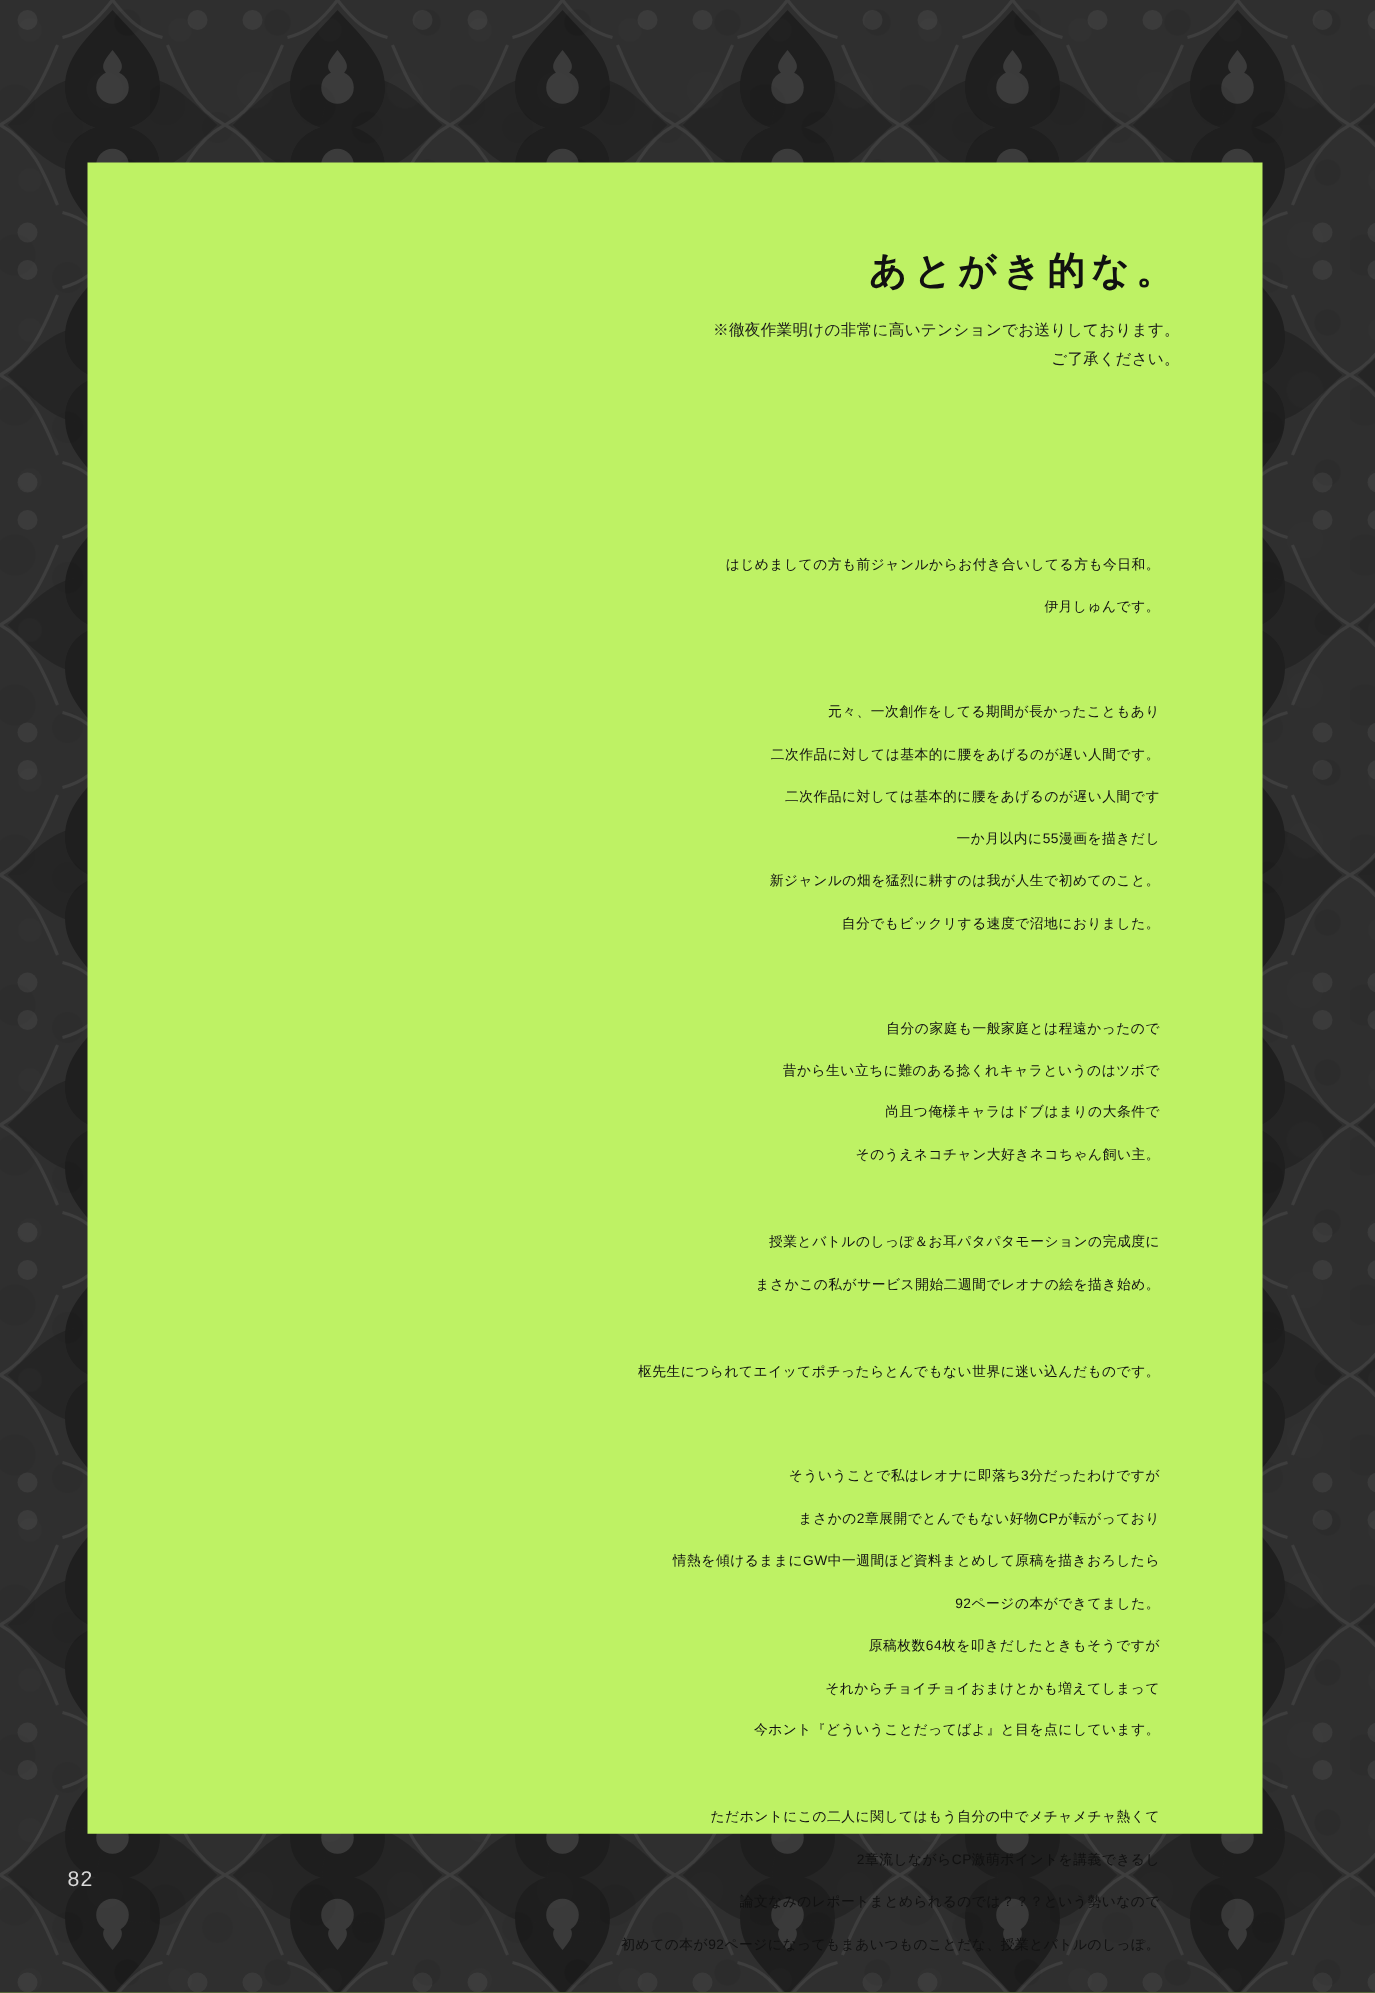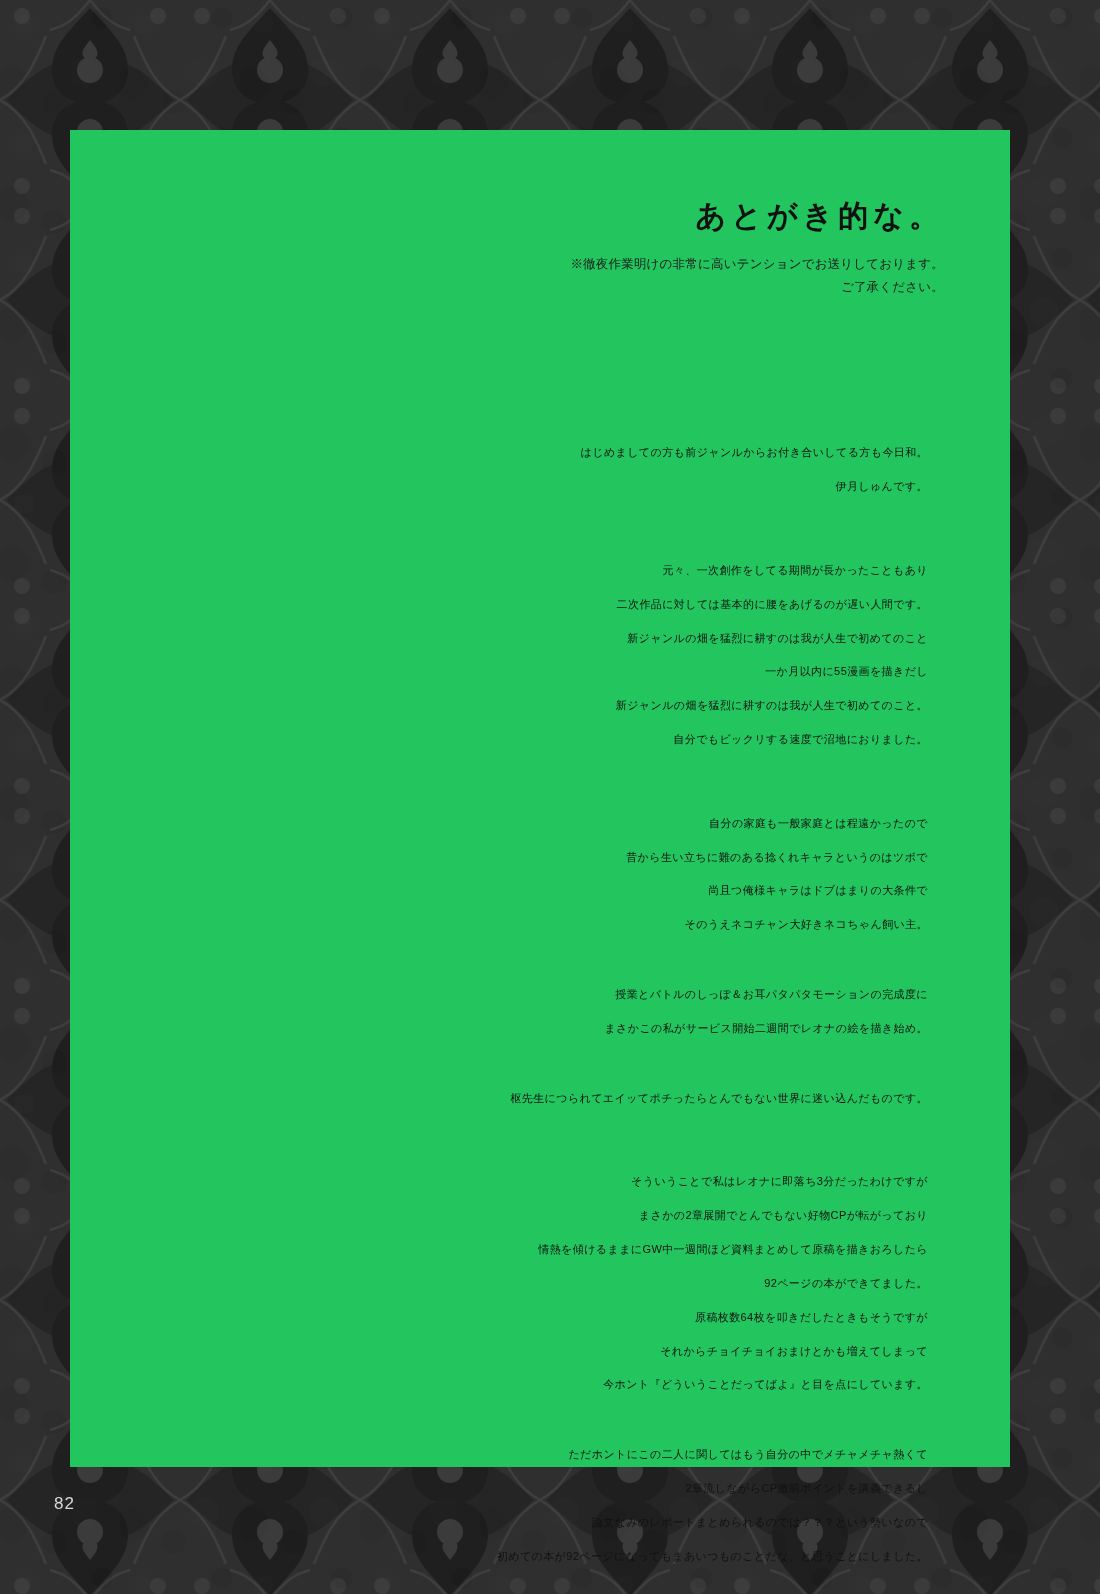--- a/index.html
+++ b/index.html
@@ -41,21 +41,21 @@
     opacity: .85;
   }
 
   
   .sheet {
     position: absolute;
     left: 70px;
     top: 130px;
     width: 940px;
     height: 1337px;
-    background: #22c55e;
+    background: #bef264;
     text-decoration: underline;
   }
 
   .inner {
     position: absolute;
     left: 0;
     top: 0;
     right: 0;
     bottom: 0;
     padding: 58px 66px 40px 66px;
@@ -168,21 +168,21 @@
       <div class="body-blocks">
 
         <div class="block align-right gap-xl">
           <p>はじめましての方も前ジャンルからお付き合いしてる方も今日和。</p>
           <p>伊月しゅんです。</p>
         </div>
 
         <div class="block align-right gap-xl">
           <p>元々、一次創作をしてる期間が長かったこともあり</p>
           <p>二次作品に対しては基本的に腰をあげるのが遅い人間です。</p>
-          <p>新ジャンルの畑を猛烈に耕すのは我が人生で初めてのこと</p>
+          <p>二次作品に対しては基本的に腰をあげるのが遅い人間です</p>
           <p>一か月以内に55漫画を描きだし</p>
           <p>新ジャンルの畑を猛烈に耕すのは我が人生で初めてのこと。</p>
           <p>自分でもビックリする速度で沼地におりました。</p>
         </div>
 
         <div class="block align-right gap-lg">
           <p>自分の家庭も一般家庭とは程遠かったので</p>
           <p>昔から生い立ちに難のある捻くれキャラというのはツボで</p>
           <p>尚且つ俺様キャラはドブはまりの大条件で</p>
           <p>そのうえネコチャン大好きネコちゃん飼い主。</p>
@@ -204,21 +204,21 @@
           <p>92ページの本ができてました。</p>
           <p>原稿枚数64枚を叩きだしたときもそうですが</p>
           <p>それからチョイチョイおまけとかも増えてしまって</p>
           <p>今ホント『どういうことだってばよ』と目を点にしています。</p>
         </div>
 
         <div class="block align-right">
           <p>ただホントにこの二人に関してはもう自分の中でメチャメチャ熱くて</p>
           <p>2章流しながらCP激萌ポイントを講義できるし</p>
           <p>論文なみのレポートまとめられるのでは？？？という勢いなので</p>
-          <p>初めての本が92ページになってもまあいつものことだな、と思うことにしました。</p>
+          <p>初めての本が92ページになってもまあいつものことだな、授業とバトルのしっぽ。</p>
         </div>
 
         <div class="closing">…しました！</div>
 
       </div>
     </div>
   </div>
 
   <div class="page-number">82</div>
 

